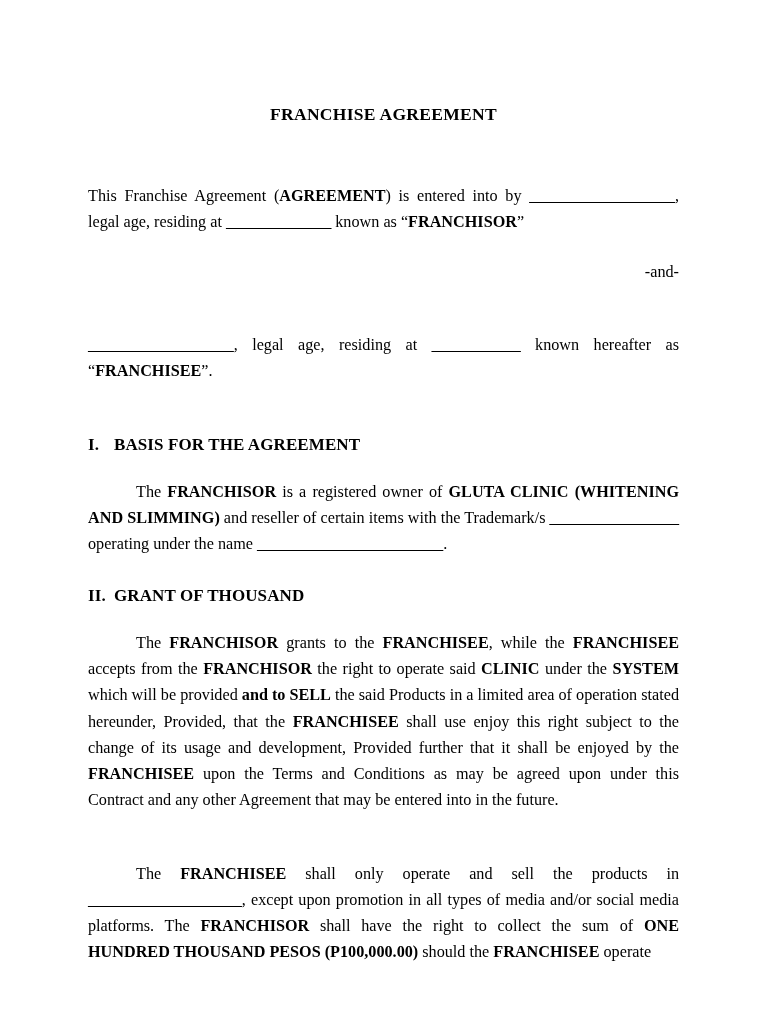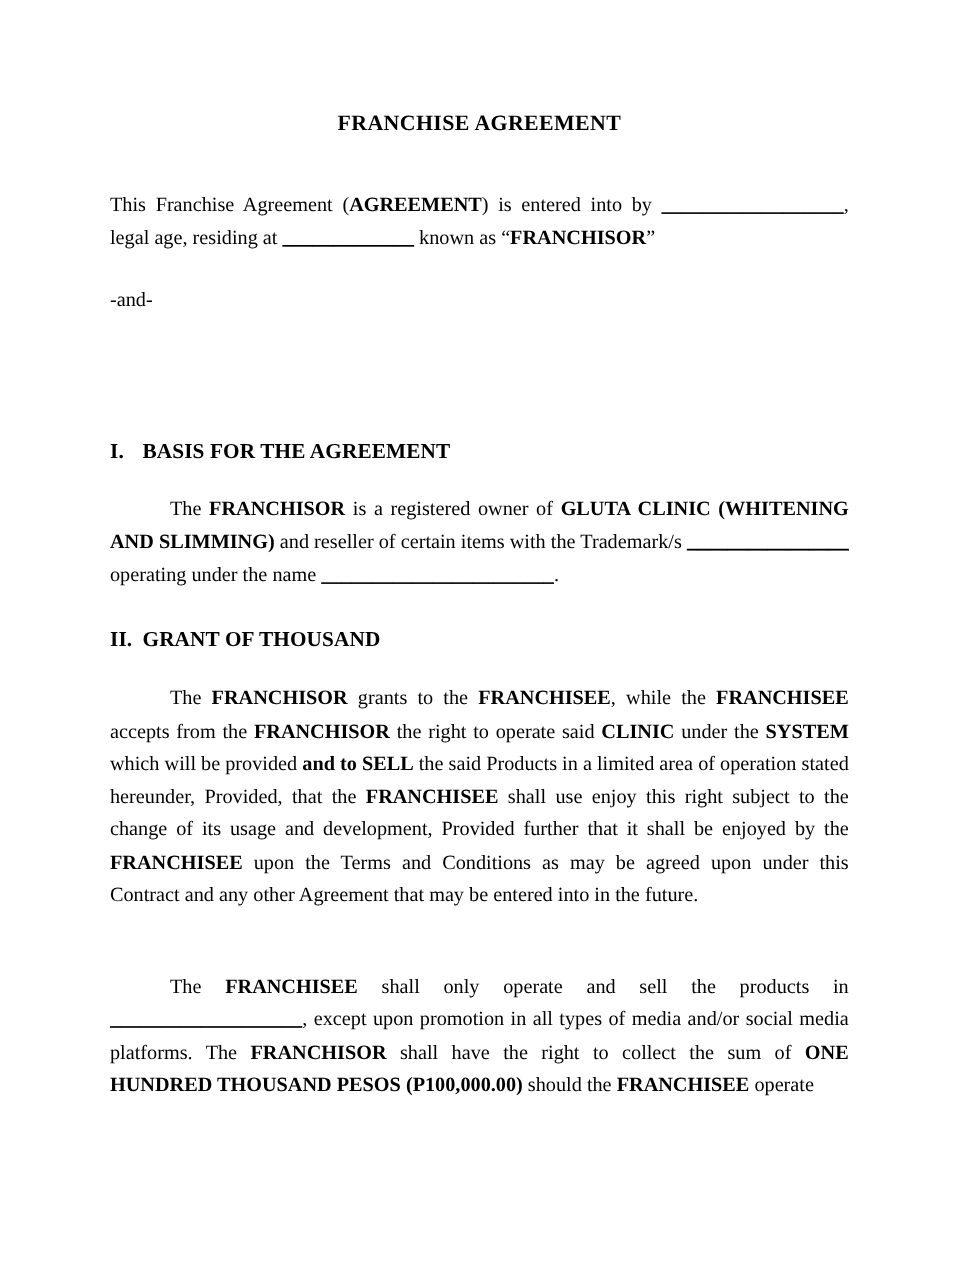--- a/index.html
+++ b/index.html
@@ -28,34 +28,34 @@
     position: absolute;
     left: 88px;
     top: 0;
     width: 591px;
   }
   .doc-title {
     text-align: center;
     font-weight: bold;
     font-size: 17.5px;
     letter-spacing: 0.3px;
-    margin: 0;
+    margin: 16px;
     padding-top: 88px;
   }
   p {
     margin: 0;
     font-size: 16.2px;
     line-height: 1.62;
   }
   .para-justify {
     text-align: justify;
     text-justify: inter-word;
   }
   .para-center {
-    text-align: left;
+    text-align: right;
   }
   b, strong {
     font-weight: bold;
   }
   .blank {
     text-decoration: underline;
     white-space: pre;
     font-family: Liberation Serif, serif;
   }
   .sec-heading {
@@ -95,20 +95,23 @@
     <p class="para-justify">
       <span>This Franchise Agreement (</span><b>AGREEMENT</b><span>) is entered into by </span><span class="blank">__________________</span><span>, legal age, residing at </span><span class="blank">_____________</span><span> known as “</span><b>FRANCHISOR</b><span>”</span>
     </p>
 
     <div class="gap-p1-to-and"></div>
 
     <p class="para-center">-and-</p>
 
     <div class="gap-and-to-p2"></div>
 
+    <p class="para-justify">
+      <span class="blank">__________________</span><span>, legal age, residing at </span><span class="blank">___________</span><span> known hereafter as “</span><b>FRANCHISEE</b><span>”.</span>
+    </p>
 
     <div class="gap-p2-to-s1"></div>
 
     <div id="sections-container">
         <p class="sec-heading"><span class="sec-num-wide">I.</span><span>BASIS FOR THE AGREEMENT</span></p>
         <div class="gap-head-to-body"></div>
         <p class="para-justify"><span class="indent"></span><span>The </span><b>FRANCHISOR</b><span> is a registered owner of </span><b>GLUTA CLINIC (WHITENING AND SLIMMING)</b><span> and reseller of certain items with the Trademark/s </span><span class="blank">________________</span><span> operating under the name </span><span class="blank">_______________________</span><span>.</span></p>
         <div class="gap-body-to-head"></div>
         <p class="sec-heading"><span class="sec-num-wide">II.</span><span>GRANT OF THOUSAND</span></p>
         <div class="gap-head-to-body"></div>

